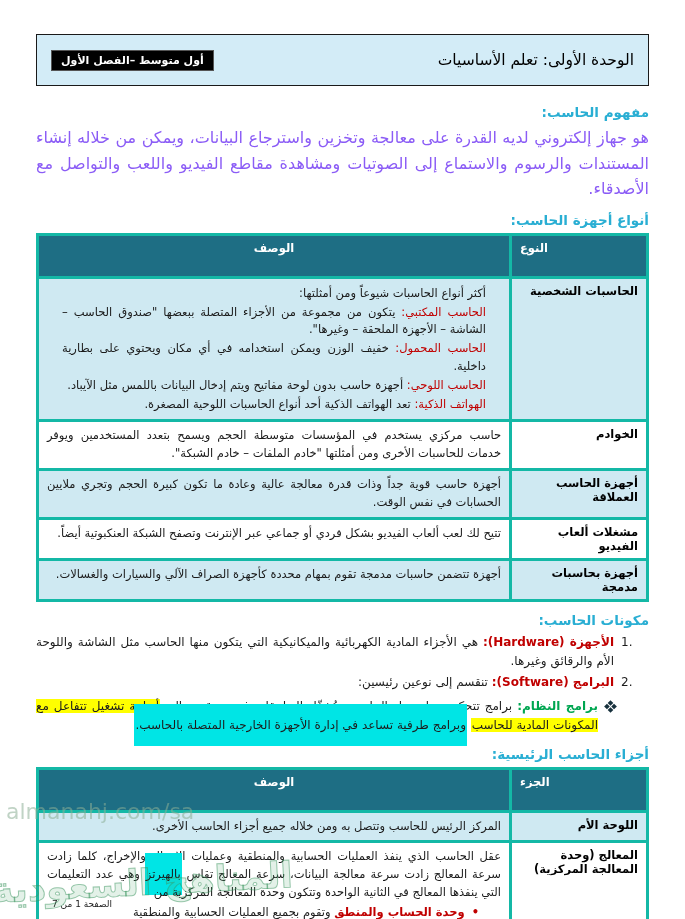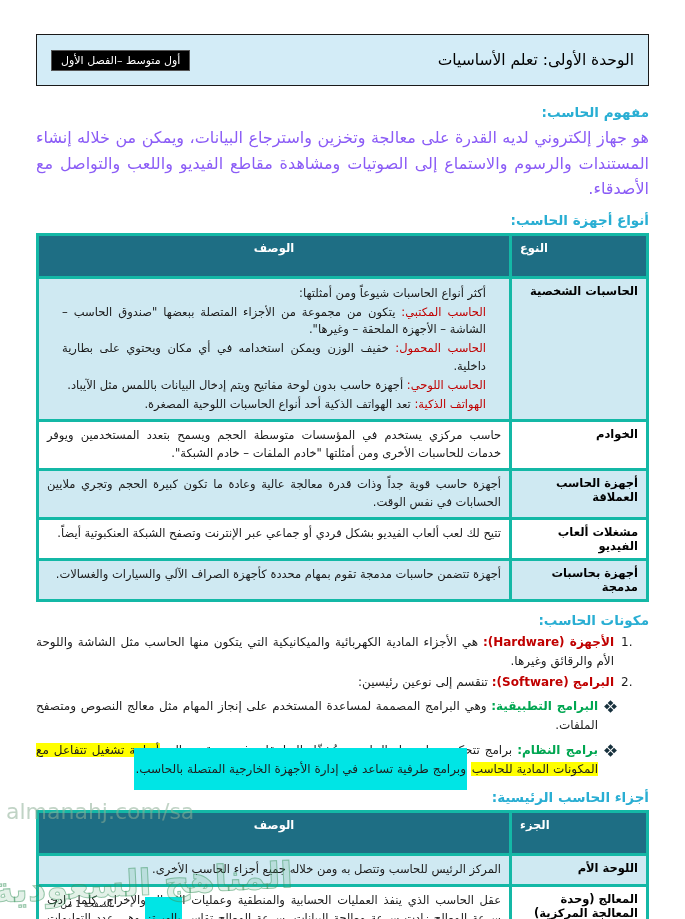--- a/index.html
+++ b/index.html
@@ -4,21 +4,21 @@
 <style>
   html,body{margin:0;padding:0;background:#fff;}
   .page{position:relative;width:685px;height:919px;overflow:hidden;background:#fff;
         font-family:"DejaVu Sans",sans-serif;color:#1c1c1c;direction:rtl;}
   .content{padding:34px 36px 0 36px;}
 
   
   .header-box{display:flex;align-items:center;justify-content:space-between;
       background:#d3ecf7;border:1px solid #1a1a1a;height:50px;padding:0 14px;margin-bottom:18px;}
   .header-title{font-weight:normal;font-size:15.5px;color:#000;}
-  .header-badge{background:#000;color:#fff;font-size:11px;font-weight:normal;padding:3px 9px;border:1px solid #555;}
+  .header-badge{background:#000;color:#fff;font-size:11px;font-weight:bold;padding:3px 9px;border:1px solid #555;}
 
   .sec-heading{color:#29aed3;font-weight:bold;font-size:13.5px;margin:10px 0 5px;}
   .para{font-size:16px;line-height:1.6;text-align:justify;margin:0 0 10px;color:#8b5cf6;}
 
   table.data-table{width:100%;border-collapse:collapse;font-size:11.5px;margin:4px 0 10px;}
   .data-table th,.data-table td{border:3px solid #14b8a6;vertical-align:top;padding:5px 8px;}
   .data-table thead th{background:#1e6e84;color:#fff;font-weight:bold;height:30px;text-align:center;}
   .data-table thead th.col-key{text-align:left;width:118px;}
   .data-table tbody tr:nth-child(odd){background:#cfe9f2;}
   .data-table tbody tr:nth-child(even){background:#ffffff;}
@@ -107,24 +107,20 @@
       <span class="num-marker">1.</span>
       <span><span class="red bold">الأجهزة (Hardware):</span> <span>هي الأجزاء المادية الكهربائية والميكانيكية التي يتكون منها الحاسب مثل الشاشة واللوحة الأم والرقائق وغيرها.</span></span>
     </div>
     <div class="num-item">
       <span class="num-marker">2.</span>
       <span><span class="red bold">البرامج (Software):</span> <span>تنقسم إلى نوعين رئيسين:</span></span>
     </div>
 
     <div class="d-bullet">
       <span class="qd"></span>
-      <span><span class="green">البرامج التطبيقية:</span> <span>وهي البرامج المصممة لمساعدة المستخدم على إنجاز المهام مثل معالج النصوص ومتصفح الملفات.</span></span>
-    </div>
-    <div class="d-bullet">
-      <span class="qd"></span>
       <span><span class="green">برامج النظام:</span> <span>برامج تتحكم بعمل جهاز الحاسب وتُشغّل التطبيقات فيه، وتنقسم إلى</span> <mark class="hl-y">أنظمة تشغيل تتفاعل مع المكونات المادية للحاسب</mark> <mark class="hl-c">وبرامج طرفية تساعد في إدارة الأجهزة الخارجية المتصلة بالحاسب.</mark></span>
     </div>
 
     <div class="sec-heading">أجزاء الحاسب الرئيسية:</div>
     <table class="data-table">
       <thead>
         <tr>
           <th class="col-key">الجزء</th>
           <th>الوصف</th>
         </tr>

